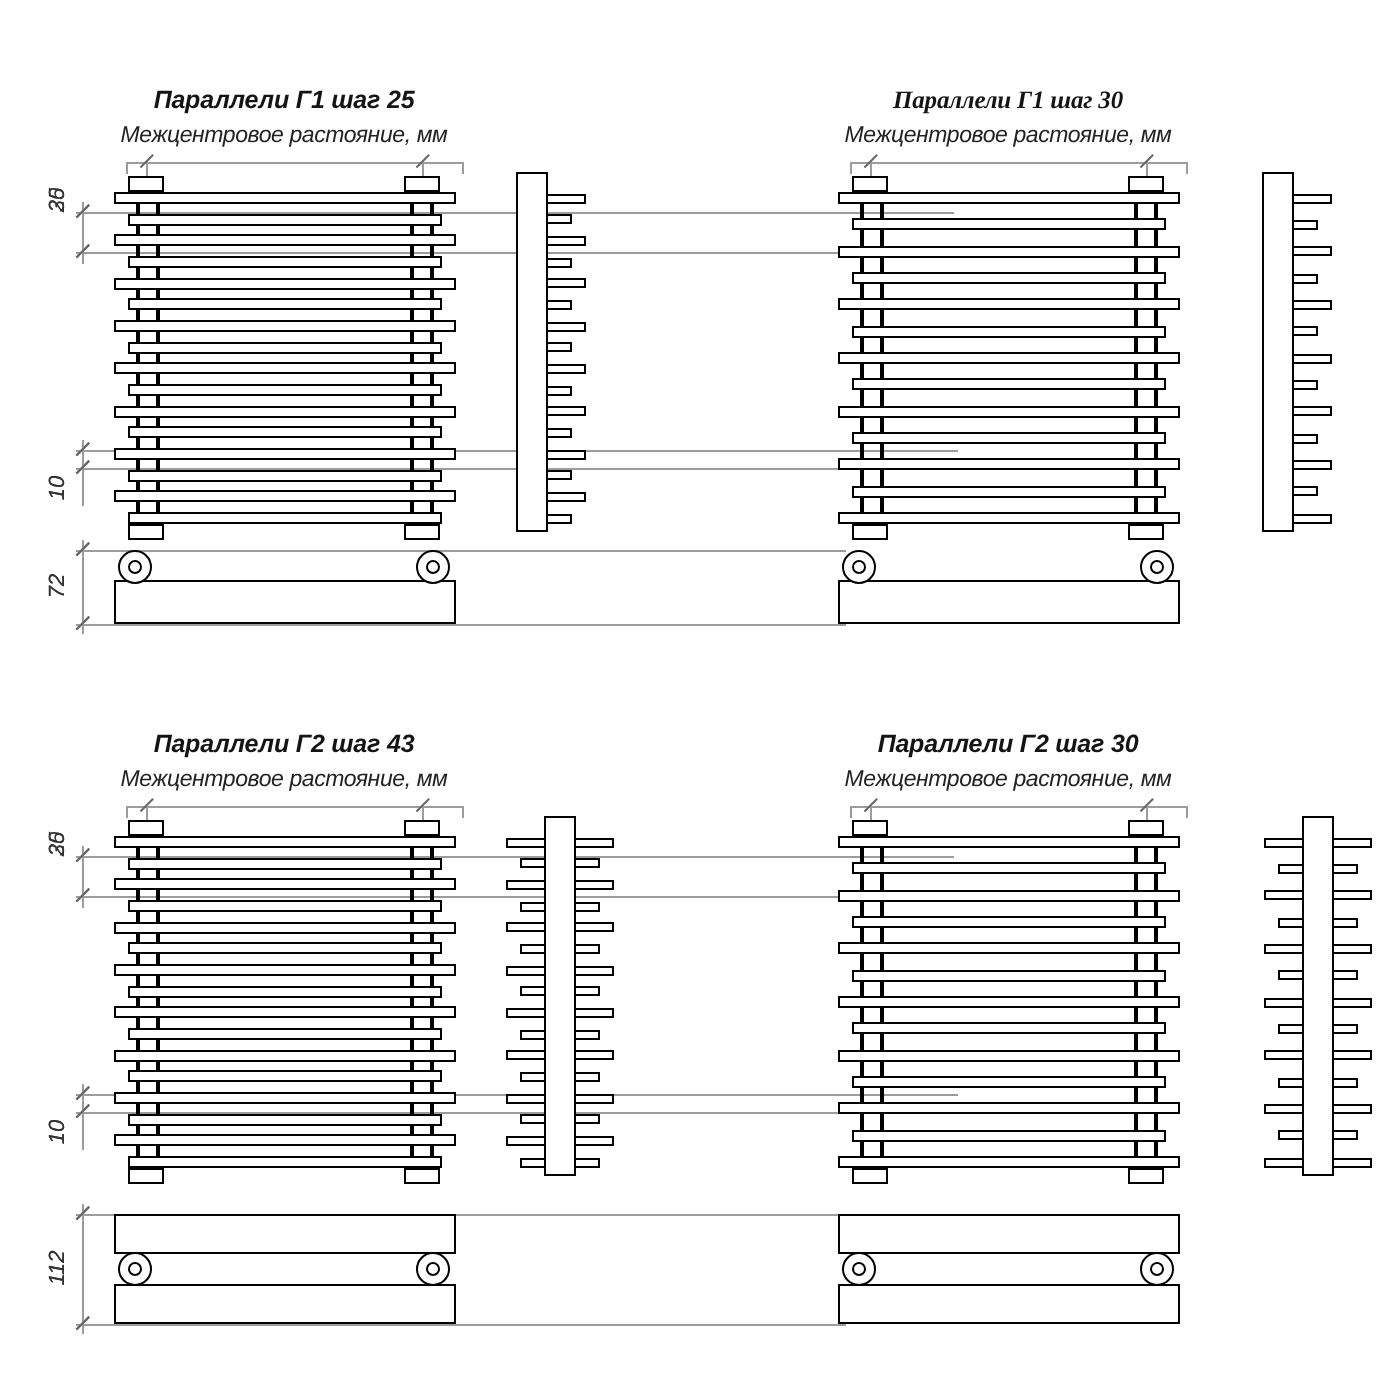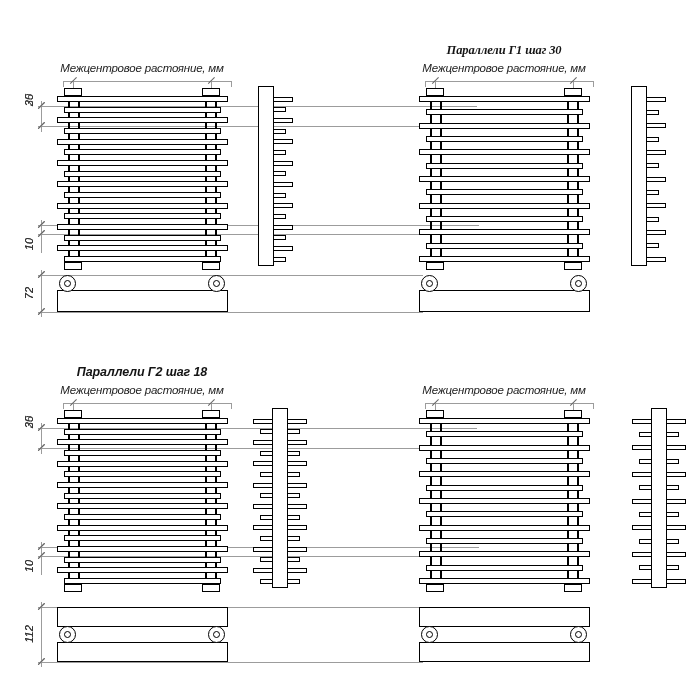--- a/index.html
+++ b/index.html
@@ -16,20 +16,21 @@
   .t2{left:52px;top:365px;width:180px;} .s2{left:42px;top:384px;width:200px;}
   .t3{left:414px;top:365px;width:180px;}.s3{left:404px;top:384px;width:200px;}
   .dimlbl{position:absolute;font-style:italic;font-size:11px;color:#333;
           text-align:center;transform:rotate(-90deg);line-height:16px;}
 </style>
 </head>
 <body>
 
 <div class="page">
   <div class="panel" id="panel-0">
+    <div class="ttl t0">Параллели Г1 шаг 25</div>
     <div class="sub s0">Межцентровое растояние, мм</div>
   <div style="position: absolute; left: 68px; top: 90px; width: 12px; height: 178px; border-left: 2px solid rgb(0, 0, 0); border-right: 2px solid rgb(0, 0, 0); z-index: 1;"></div>
       <div style="position: absolute; left: 205px; top: 90px; width: 12px; height: 178px; border-left: 2px solid rgb(0, 0, 0); border-right: 2px solid rgb(0, 0, 0); z-index: 1;"></div>
       <div style="position: absolute; left: 57px; top: 96px; width: 171px; height: 6px; background: rgb(255, 255, 255); border: 1.5px solid rgb(0, 0, 0); z-index: 2;"></div>
       <div style="position: absolute; left: 64px; top: 106.667px; width: 157px; height: 6px; background: rgb(255, 255, 255); border: 1.5px solid rgb(0, 0, 0); z-index: 2;"></div>
       <div style="position: absolute; left: 57px; top: 117.333px; width: 171px; height: 6px; background: rgb(255, 255, 255); border: 1.5px solid rgb(0, 0, 0); z-index: 2;"></div>
       <div style="position: absolute; left: 64px; top: 128px; width: 157px; height: 6px; background: rgb(255, 255, 255); border: 1.5px solid rgb(0, 0, 0); z-index: 2;"></div>
       <div style="position: absolute; left: 57px; top: 138.667px; width: 171px; height: 6px; background: rgb(255, 255, 255); border: 1.5px solid rgb(0, 0, 0); z-index: 2;"></div>
       <div style="position: absolute; left: 64px; top: 149.333px; width: 157px; height: 6px; background: rgb(255, 255, 255); border: 1.5px solid rgb(0, 0, 0); z-index: 2;"></div>
       <div style="position: absolute; left: 57px; top: 160px; width: 171px; height: 6px; background: rgb(255, 255, 255); border: 1.5px solid rgb(0, 0, 0); z-index: 2;"></div>
@@ -155,21 +156,21 @@
       <div style="position: absolute; left: 569.5px; top: 275px; width: 17px; height: 17px; background: rgb(255, 255, 255); border: 1.6px solid rgb(0, 0, 0); border-radius: 50%; z-index: 4;"></div>
       <div style="position: absolute; left: 574.5px; top: 280px; width: 7px; height: 7px; border: 1.4px solid rgb(0, 0, 0); border-radius: 50%; z-index: 5;"></div>
       <div style="position: absolute; left: 38px; top: 275px; width: 385px; height: 1px; background: rgb(156, 156, 156);"></div>
       <div style="position: absolute; left: 38px; top: 312px; width: 385px; height: 1px; background: rgb(156, 156, 156);"></div>
       <div style="position: absolute; left: 41px; top: 270px; width: 1px; height: 47px; background: rgb(156, 156, 156);"></div>
       <div style="position: absolute; left: 36.5px; top: 274.4px; width: 9px; height: 1.3px; background: rgb(102, 102, 102); transform: rotate(-45deg);"></div>
       <div style="position: absolute; left: 36.5px; top: 311.4px; width: 9px; height: 1.3px; background: rgb(102, 102, 102); transform: rotate(-45deg);"></div>
       <span class="dimlbl" style="left: 12px; top: 285px; width: 34px; height: 16px;">72</span>
     </div>
   <div class="panel" id="panel-2">
-    <div class="ttl t2">Параллели Г2 шаг 18</div>
+    <div class="ttl t2">Параллели Г2 шаг 43</div>
     <div class="sub s2">Межцентровое растояние, мм</div>
   <div style="position: absolute; left: 68px; top: 412px; width: 12px; height: 178px; border-left: 2px solid rgb(0, 0, 0); border-right: 2px solid rgb(0, 0, 0); z-index: 1;"></div>
       <div style="position: absolute; left: 205px; top: 412px; width: 12px; height: 178px; border-left: 2px solid rgb(0, 0, 0); border-right: 2px solid rgb(0, 0, 0); z-index: 1;"></div>
       <div style="position: absolute; left: 57px; top: 418px; width: 171px; height: 6px; background: rgb(255, 255, 255); border: 1.5px solid rgb(0, 0, 0); z-index: 2;"></div>
       <div style="position: absolute; left: 64px; top: 428.667px; width: 157px; height: 6px; background: rgb(255, 255, 255); border: 1.5px solid rgb(0, 0, 0); z-index: 2;"></div>
       <div style="position: absolute; left: 57px; top: 439.333px; width: 171px; height: 6px; background: rgb(255, 255, 255); border: 1.5px solid rgb(0, 0, 0); z-index: 2;"></div>
       <div style="position: absolute; left: 64px; top: 450px; width: 157px; height: 6px; background: rgb(255, 255, 255); border: 1.5px solid rgb(0, 0, 0); z-index: 2;"></div>
       <div style="position: absolute; left: 57px; top: 460.667px; width: 171px; height: 6px; background: rgb(255, 255, 255); border: 1.5px solid rgb(0, 0, 0); z-index: 2;"></div>
       <div style="position: absolute; left: 64px; top: 471.333px; width: 157px; height: 6px; background: rgb(255, 255, 255); border: 1.5px solid rgb(0, 0, 0); z-index: 2;"></div>
       <div style="position: absolute; left: 57px; top: 482px; width: 171px; height: 6px; background: rgb(255, 255, 255); border: 1.5px solid rgb(0, 0, 0); z-index: 2;"></div>
@@ -245,20 +246,21 @@
       <div style="position: absolute; left: 207.5px; top: 626px; width: 17px; height: 17px; background: rgb(255, 255, 255); border: 1.6px solid rgb(0, 0, 0); border-radius: 50%; z-index: 4;"></div>
       <div style="position: absolute; left: 212.5px; top: 631px; width: 7px; height: 7px; border: 1.4px solid rgb(0, 0, 0); border-radius: 50%; z-index: 5;"></div>
       <div style="position: absolute; left: 38px; top: 607px; width: 23px; height: 1px; background: rgb(156, 156, 156);"></div>
       <div style="position: absolute; left: 38px; top: 662px; width: 23px; height: 1px; background: rgb(156, 156, 156);"></div>
       <div style="position: absolute; left: 41px; top: 602px; width: 1px; height: 65px; background: rgb(156, 156, 156);"></div>
       <div style="position: absolute; left: 36.5px; top: 606.4px; width: 9px; height: 1.3px; background: rgb(102, 102, 102); transform: rotate(-45deg);"></div>
       <div style="position: absolute; left: 36.5px; top: 661.4px; width: 9px; height: 1.3px; background: rgb(102, 102, 102); transform: rotate(-45deg);"></div>
       <span class="dimlbl" style="left: 12px; top: 626px; width: 34px; height: 16px;">112</span>
     </div>
   <div class="panel" id="panel-3">
+    <div class="ttl t3">Параллели Г2 шаг 30</div>
     <div class="sub s3">Межцентровое растояние, мм</div>
   <div style="position: absolute; left: 430px; top: 412px; width: 12px; height: 178px; border-left: 2px solid rgb(0, 0, 0); border-right: 2px solid rgb(0, 0, 0); z-index: 1;"></div>
       <div style="position: absolute; left: 567px; top: 412px; width: 12px; height: 178px; border-left: 2px solid rgb(0, 0, 0); border-right: 2px solid rgb(0, 0, 0); z-index: 1;"></div>
       <div style="position: absolute; left: 419px; top: 418px; width: 171px; height: 6px; background: rgb(255, 255, 255); border: 1.5px solid rgb(0, 0, 0); z-index: 2;"></div>
       <div style="position: absolute; left: 426px; top: 431.333px; width: 157px; height: 6px; background: rgb(255, 255, 255); border: 1.5px solid rgb(0, 0, 0); z-index: 2;"></div>
       <div style="position: absolute; left: 419px; top: 444.667px; width: 171px; height: 6px; background: rgb(255, 255, 255); border: 1.5px solid rgb(0, 0, 0); z-index: 2;"></div>
       <div style="position: absolute; left: 426px; top: 458px; width: 157px; height: 6px; background: rgb(255, 255, 255); border: 1.5px solid rgb(0, 0, 0); z-index: 2;"></div>
       <div style="position: absolute; left: 419px; top: 471.333px; width: 171px; height: 6px; background: rgb(255, 255, 255); border: 1.5px solid rgb(0, 0, 0); z-index: 2;"></div>
       <div style="position: absolute; left: 426px; top: 484.667px; width: 157px; height: 6px; background: rgb(255, 255, 255); border: 1.5px solid rgb(0, 0, 0); z-index: 2;"></div>
       <div style="position: absolute; left: 419px; top: 498px; width: 171px; height: 6px; background: rgb(255, 255, 255); border: 1.5px solid rgb(0, 0, 0); z-index: 2;"></div>

